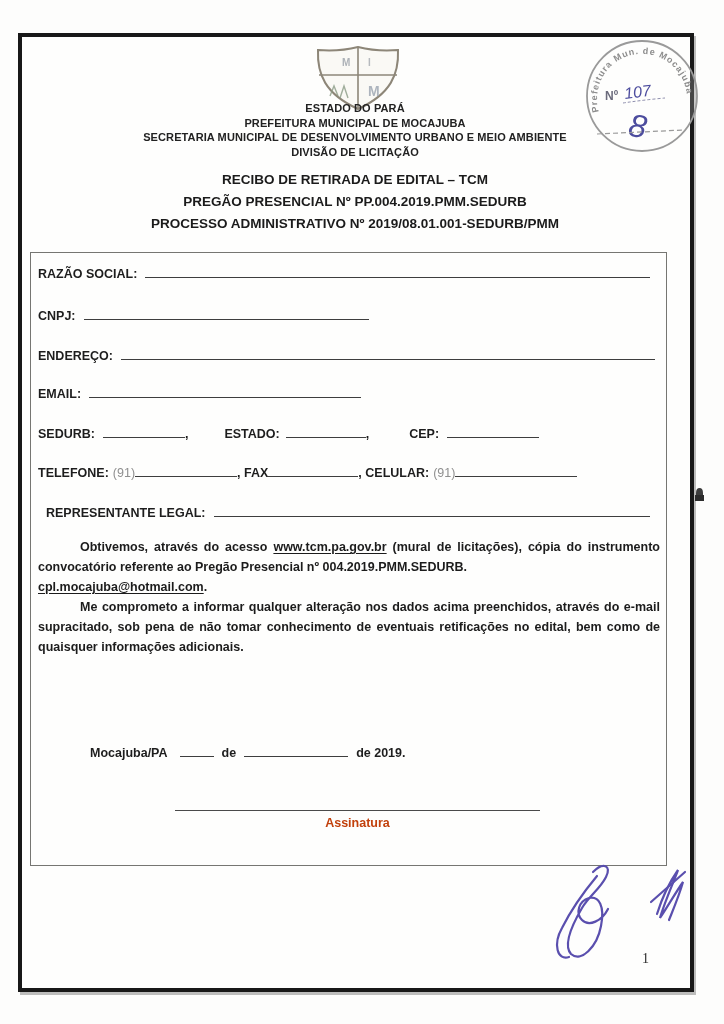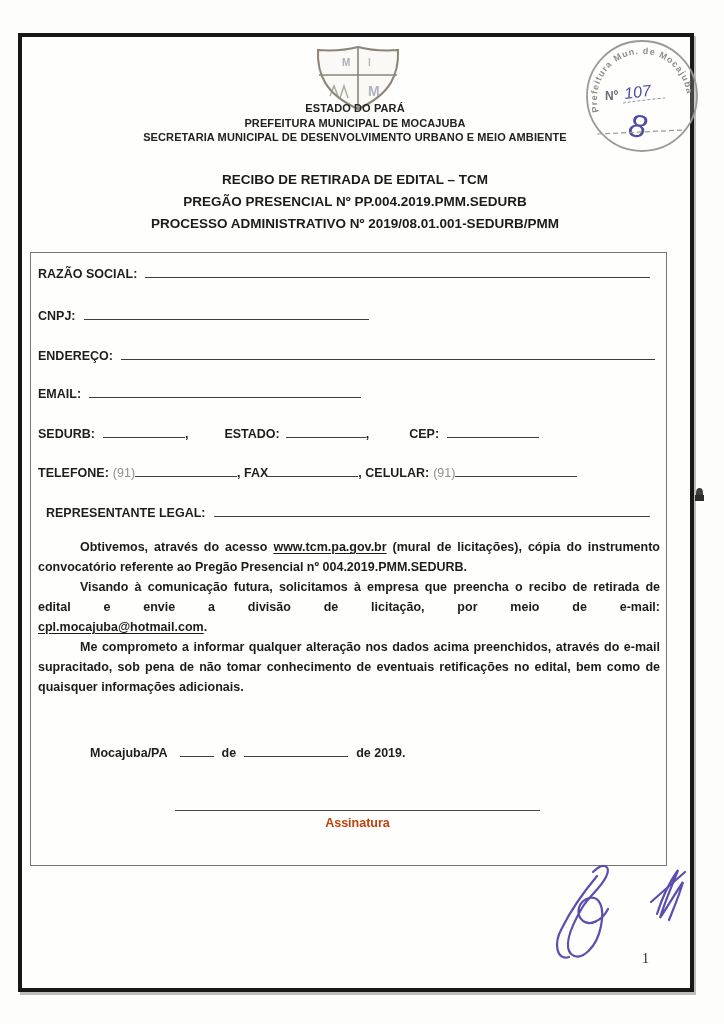--- a/index.html
+++ b/index.html
@@ -99,20 +99,21 @@
     <path d="M46,66 Q66,63 88,61" stroke="#8f8fae" stroke-width="1" fill="none" stroke-dasharray="3 2"></path>
     <text x="48" y="62" font-size="16" font-style="italic" fill="#4d4d9e" transform="rotate(-7 48 62)">107</text>
     <text x="52" y="100" font-size="32" font-style="italic" fill="#4d4d9e" transform="rotate(9 60 88)">8</text>
     <path d="M20,97 L107,93" stroke="#9a9a9a" stroke-width="1.2" stroke-dasharray="5 3" fill="none"></path>
   </svg>
 
   <div class="hdr">
     <div>ESTADO DO PARÁ</div>
     <div>PREFEITURA MUNICIPAL DE MOCAJUBA</div>
     <div>SECRETARIA MUNICIPAL DE DESENVOLVIMENTO URBANO E MEIO AMBIENTE</div>
+    <div>DIVISÃO DE LICITAÇÃO</div>
   </div>
 
   <div class="ttl">
     <div>RECIBO DE RETIRADA DE EDITAL – TCM</div>
     <div>PREGÃO PRESENCIAL Nº PP.004.2019.PMM.SEDURB</div>
     <div>PROCESSO ADMINISTRATIVO Nº 2019/08.01.001-SEDURB/PMM</div>
   </div>
 
   <div class="fbox"></div>
 
@@ -170,21 +171,20 @@
   </div>
 
   <div class="row" style="top:505px; width:612px;padding-left:8px;">
     <span class="lbl">REPRESENTANTE LEGAL:</span>
     <span class="gap" style="width:8px;"></span>
     <span class="bl grow"></span>
   </div>
 
   <div class="paras">
     <p><span>Obtivemos, através do acesso </span><span class="ulink">www.tcm.pa.gov.br</span><span> (mural de licitações), cópia do instrumento convocatório referente ao Pregão Presencial  nº 004.2019.PMM.SEDURB.</span></p>
-    <p class="stretch">Visando à comunicação futura, solicitamos à empresa que preencha o recibo de retirada de edital e envie a divisão de licitação, por meio de e-mail:</p>
     <p class="emailline"><span class="ulink">cpl.mocajuba@hotmail.com</span><span>.</span></p>
     <p>Me comprometo a informar qualquer alteração nos dados acima preenchidos, através do e-mail supracitado, sob pena de não tomar conhecimento de eventuais retificações no edital, bem como de quaisquer informações adicionais.</p>
   </div>
 
   <div class="dateline">
     <span>Mocajuba/PA</span>
     <span class="gap" style="width:12px;"></span>
     <span class="bl" style="width:34px;"></span>
     <span class="gap" style="width:8px;"></span>
     <span>de</span>

